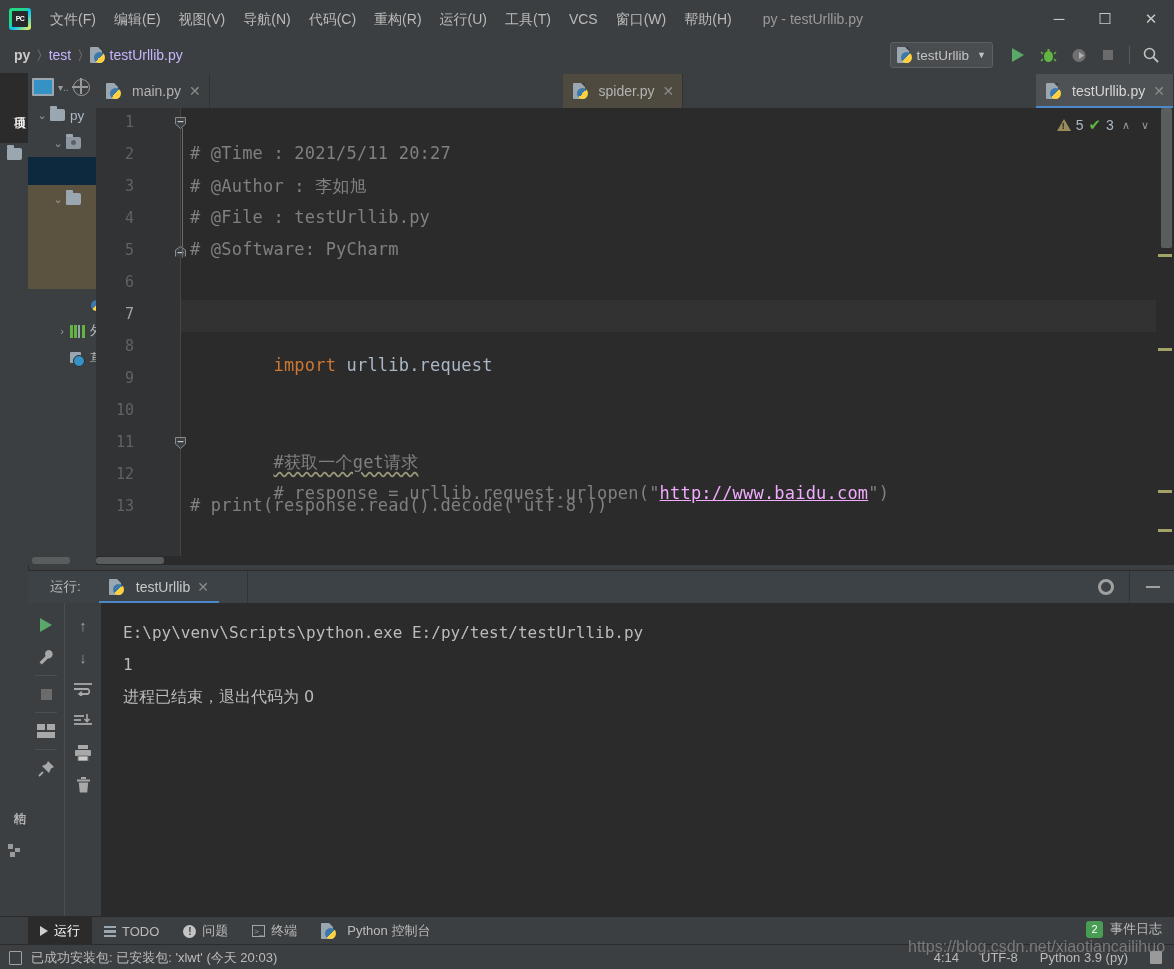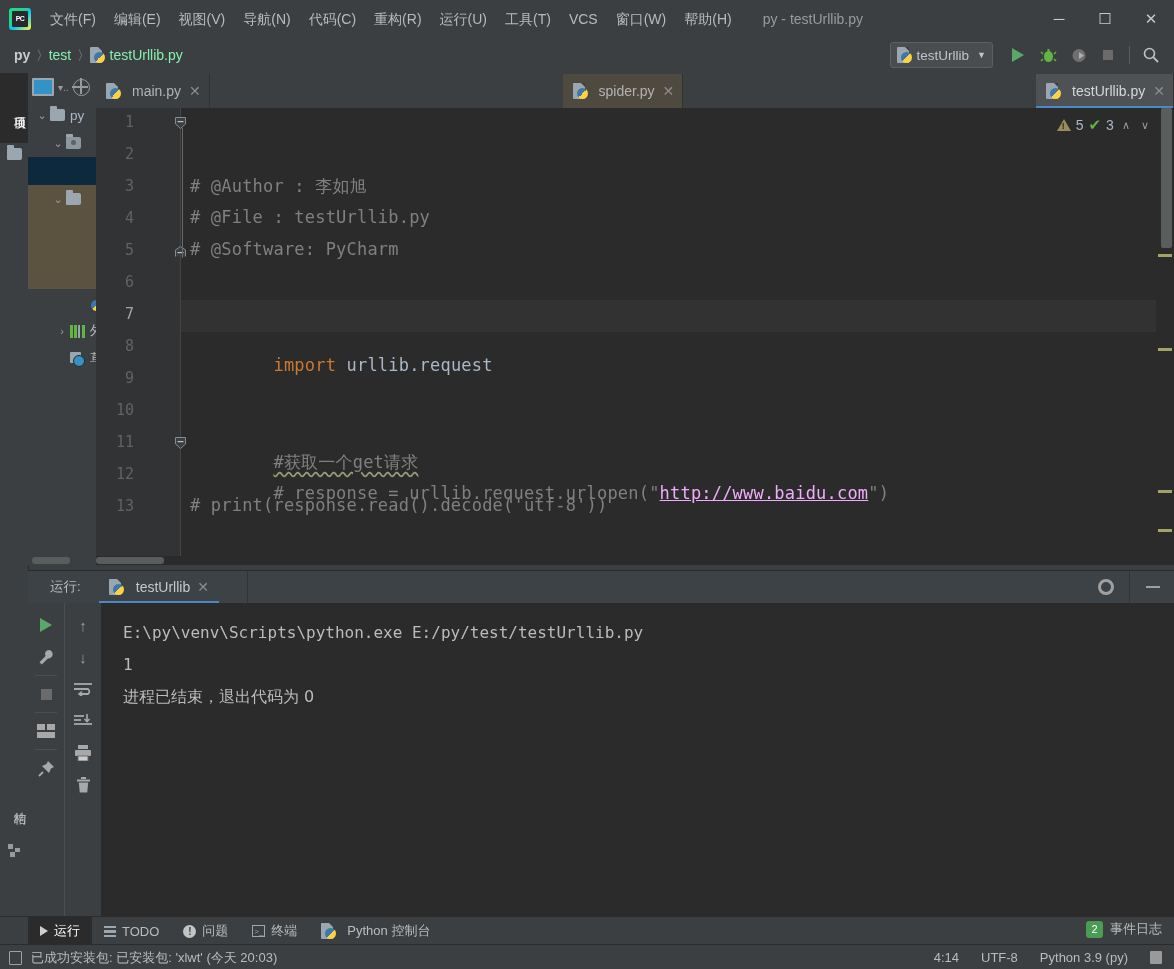--- a/index.html
+++ b/index.html
@@ -54,21 +54,21 @@
     justify-content: center; color: #c8c8c8; font-size: 15px;
   }
 
   
   .navbar {
     position: absolute; left: 0; top: 37px; width: 1174px; height: 36px;
     background: #3c3f41; display: flex; align-items: center;
     border-bottom: 1px solid #2b2b2b;
   }
   .crumbs { display: flex; align-items: center; margin-left: 14px; }
-  .crumb { color: #86efac; font-size: 14px; }
+  .crumb { color: #c4b5fd; font-size: 14px; }
   .crumb.bold { font-weight: bold; color: #c9c9c9; }
   .crumb-sep { color: #6e6e6e; margin: 0 7px; font-size: 13px; }
   .py-icon {
     display: inline-block; width: 15px; height: 16px; position: relative;
     margin-right: 5px; vertical-align: -3px;
   }
   .py-icon .doc {
     position: absolute; left: 0; top: 0; width: 12px; height: 16px;
     background: #9aa7b0; border-radius: 1px;
   }
@@ -603,20 +603,21 @@
       <div class="fold" style="top:329px">
         <svg width="11" height="12" viewBox="0 0 11 12">
             <path d="M0.5 0.5 H10.5 V7 L5.5 11.5 L0.5 7 Z" fill="#3c3f41" stroke="#8a8a8a"></path>
             <rect x="2.5" y="4" width="6" height="1.2" fill="#c0c0c0"></rect>
           </svg>
       </div>
     </div>
     <div class="fold-line" style="top:20px;height:130px"></div>
 
     <div class="codearea">
+      <div class="cline c-comment" style="top:35px"># @Time : 2021/5/11 20:27</div>
       <div class="cline c-comment" style="top:67px"># @Author : 李如旭</div>
       <div class="cline c-comment" style="top:99px"># @File : testUrllib.py</div>
       <div class="cline c-comment" style="top:131px"># @Software: PyCharm</div>
 
       <div class="cline" style="top:227px">
         <span class="c-kw">import </span><span class="c-plain">urllib.request</span>
       </div>
 
       <div class="cline" style="top:323px">
         <span class="c-warn">#获取一个get请求</span>
@@ -783,14 +784,15 @@
     <span class="st-ico"></span>
     <span>已成功安装包: 已安装包: 'xlwt' (今天 20:03)</span>
     <span class="st-right">
       <span>4:14</span>
       <span>UTF-8</span>
       <span>Python 3.9 (py)</span>
       <span class="lock-ico"></span>
     </span>
   </div>
 
+  <div class="watermark">https://blog.csdn.net/xiaotiancailihuo</div>
 
 </div>
 
 </body></html>

